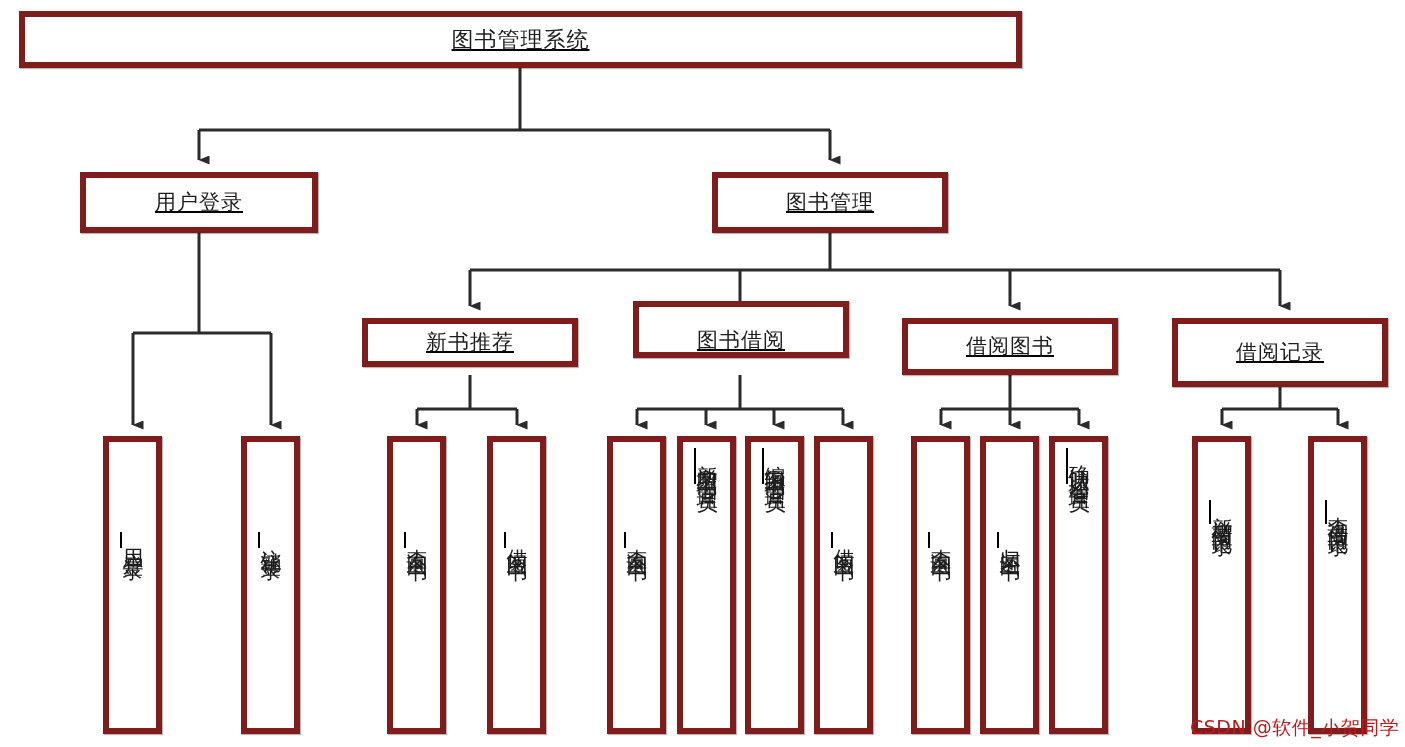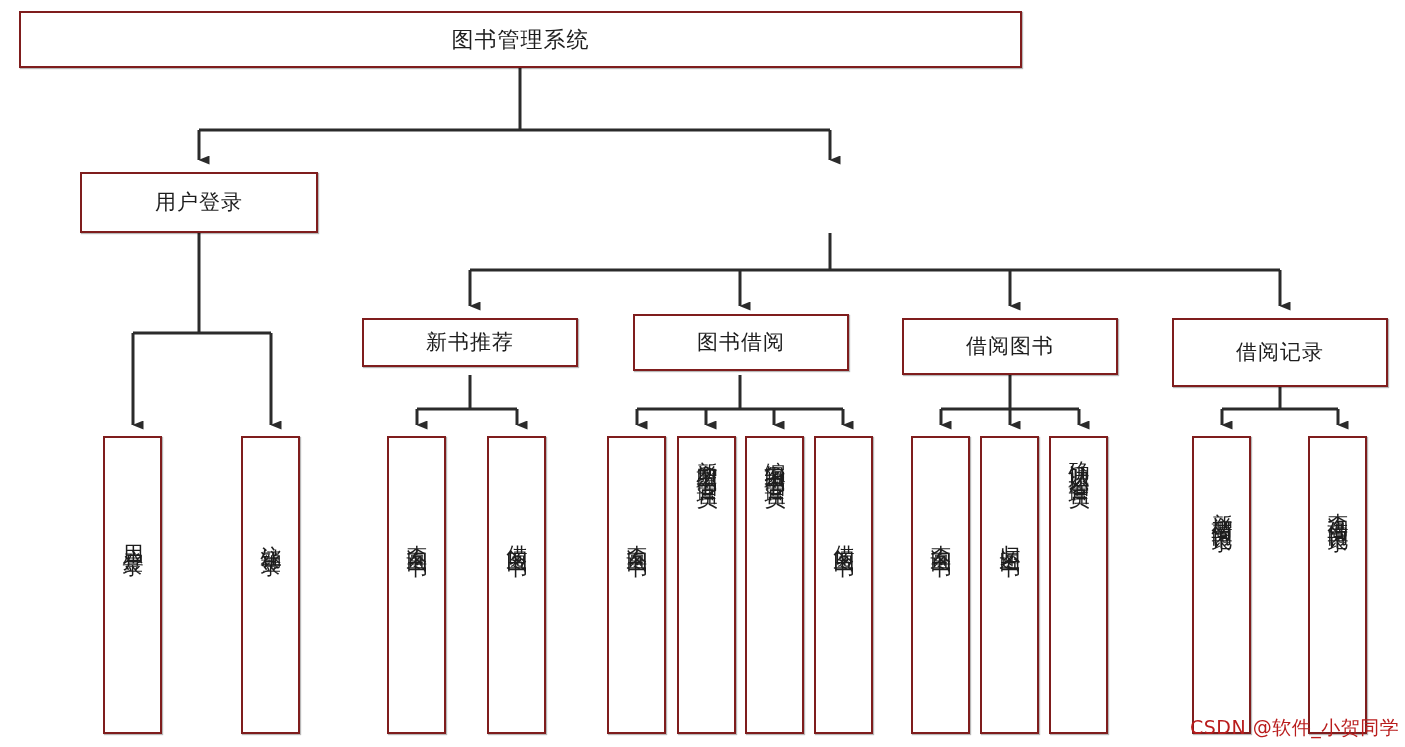--- a/index.html
+++ b/index.html
@@ -23,25 +23,26 @@
     left: 0;
     top: 0;
     width: 1405px;
     height: 747px;
     pointer-events: none;
   }
   .node {
     position: absolute;
     box-sizing: border-box;
     background: #ffffff;
-    border: 2px solid #7f1d1d;
+    border: 6px solid #7f1d1d;
     display: flex;
     align-items: center;
     justify-content: center;
     box-shadow: 1px 1px 1px rgba(0,0,0,0.28);
+    text-decoration: underline;
   }
   .node-label {
     color: #1d1d1d;
     font-size: 21px;
     line-height: 1.15;
     letter-spacing: 1px;
     text-align: center;
     white-space: nowrap;
   }
   .node.horizontal .node-label {
@@ -133,25 +134,28 @@
     </g>
   </svg>
 
   <div class="node root horizontal" style="left:19px; top:11px; width:1003px; height:57px;">
     <span class="node-label">图书管理系统</span>
   </div>
 
   <div class="node horizontal" style="left:80px; top:172px; width:238px; height:61px;">
     <span class="node-label">用户登录</span>
   </div>
+  <div class="node horizontal" style="left:712px; top:172px; width:236px; height:61px;">
+    <span class="node-label">图书管理</span>
+  </div>
 
   <div class="node horizontal" style="left:362px; top:318px; width:216px; height:49px;">
     <span class="node-label">新书推荐</span>
   </div>
-  <div class="node horizontal" style="left:633px; top:314px; width:216px; height:57px;">
+  <div class="node horizontal" style="left:633px; top:301px; width:216px; height:57px;align-items:flex-end;">
     <span class="node-label">图书借阅</span>
   </div>
   <div class="node horizontal" style="left:902px; top:318px; width:216px; height:57px;">
     <span class="node-label">借阅图书</span>
   </div>
   <div class="node horizontal" style="left:1172px; top:318px; width:216px; height:69px;">
     <span class="node-label">借阅记录</span>
   </div>
 
   <div class="node vertical mid2" style="left:103px; top:436px; width:59px; height:298px;">

